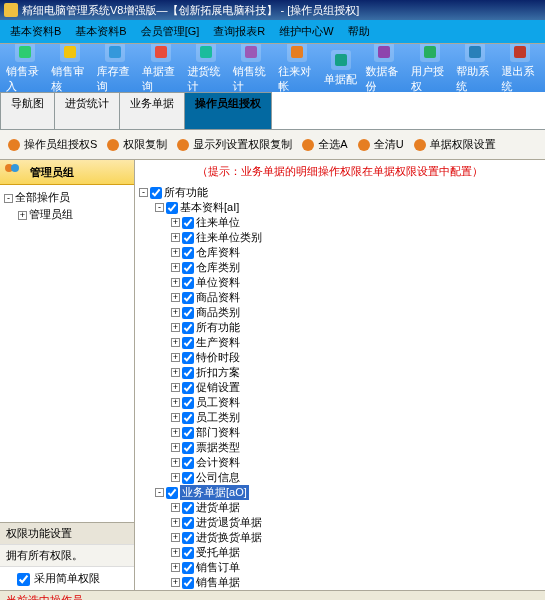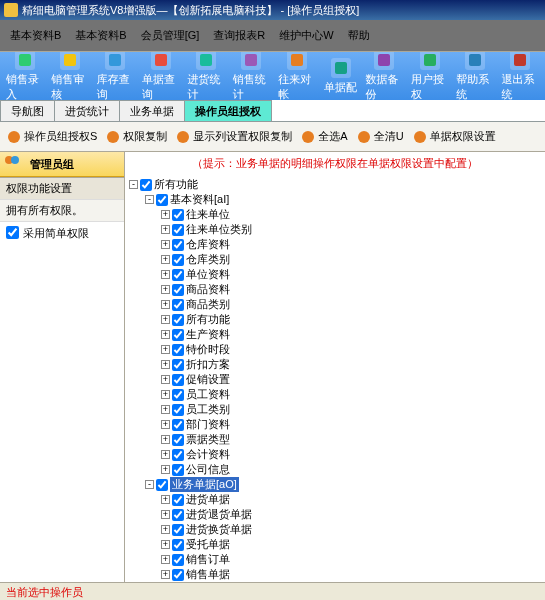--- a/index.html
+++ b/index.html
@@ -1,41 +1,41 @@
 <!DOCTYPE html>
 <html><head>
 <meta charset="utf-8">
 <style>
 *{box-sizing:border-box;margin:0;padding:0;font-family:"Microsoft YaHei","SimSun",sans-serif;font-size:11px}
 body{width:545px;height:600px;overflow:hidden;background:#d4d0c8}
 .titlebar{height:20px;background:linear-gradient(#0a246a,#3a6ea5);color:#fff;display:flex;align-items:center;padding:0 4px;gap:4px}
 .titlebar .ico{width:14px;height:14px;background:#f0c040;border-radius:2px}
-.menubar{height:32px;background:#737373;display:flex;align-items:center;padding:0 4px;gap:2px;border-bottom:1px solid #aca899}
+.menubar{height:24px;background:#0ea5e9;display:flex;align-items:center;padding:0 4px;gap:2px;border-bottom:1px solid #aca899}
 .menubar span{padding:2px 6px;cursor:default}
 .toolbar{height:48px;background:linear-gradient(#6badf6,#3d8ee8);display:flex;align-items:center;padding:0 2px;overflow:hidden}
 .tbtn{display:flex;flex-direction:column;align-items:center;color:#fff;padding:2px 4px;min-width:42px;gap:2px}
 .tbtn .ti{width:20px;height:20px;background:#fff3;border-radius:3px;display:flex;align-items:center;justify-content:center}
 .tbtn .ti svg{width:16px;height:16px}
-.tabs{height:22px;background:#fff;display:flex;border-bottom:1px solid #919b9c}
+.tabs{height:38px;background:#fff;display:flex;border-bottom:1px solid #919b9c}
 .tab{padding:3px 10px;background:#f0f0f0;border:1px solid #919b9c;border-bottom:none;margin-right:-1px;cursor:default}
-.tab.active{background:#5eead4;font-weight:bold}
+.tab.active{background:#0369a1;font-weight:bold}
 .subbar{height:30px;background:#f4f3ee;display:flex;align-items:center;padding:0 2px;border-bottom:1px solid #aca899;overflow:hidden}
 .sbtn{display:flex;align-items:center;gap:2px;padding:2px 4px;white-space:nowrap}
 .sbtn .si{width:16px;height:16px}
 .content{display:flex;height:430px}
-.left{width:125px;background:#fff;border-right:1px solid #aca899;display:flex;flex-direction:column}
+.left{width:135px;background:#fff;border-right:1px solid #aca899;display:flex;flex-direction:column}
 .lhead{background:linear-gradient(#fde8a8,#f9d65c);padding:4px 6px;display:flex;align-items:center;gap:4px;border-bottom:1px solid #d4a017}
 .lhead .ih{width:20px;height:16px;display:flex}
 .lhead .ih span{width:8px;height:8px;border-radius:50%;background:#e67e22;margin:0 -1px}
 .ltree{flex:1;padding:4px;overflow:auto}
 .ltree .node{padding:1px 0}
 .ltree .exp{display:inline-block;width:9px;height:9px;border:1px solid #888;text-align:center;line-height:7px;font-size:9px;margin-right:2px;background:#fff}
 .lfoot{border-top:1px solid #aca899}
 .lfoot .row{padding:3px 6px;background:#f4f3ee;border-bottom:1px solid #ddd}
-.lfoot .chk{display:flex;align-items:flex-start;gap:4px;padding:4px 6px}
+.lfoot .chk{display:flex;align-items:flex-end;gap:4px;padding:4px 17px}
 .right{flex:1;background:#fff;display:flex;flex-direction:column;overflow:hidden}
 .hint{color:#d00;padding:4px 8px;text-align:center}
 .rtree{flex:1;overflow:auto;padding:2px 4px}
 .tn{display:flex;align-items:center;padding:0;white-space:nowrap;line-height:15px}
 .tn .sp{display:inline-block}
 .tn .exp{display:inline-block;width:9px;height:9px;border:1px solid #888;text-align:center;line-height:7px;font-size:9px;margin-right:2px;background:#fff;flex-shrink:0}
 .tn input[type=checkbox]{width:12px;height:12px;margin-right:2px;flex-shrink:0}
 .tn .lbl.sel{background:#316ac5;color:#fff;padding:0 2px}
 .statusbar{height:20px;background:#ece9d8;border-top:1px solid #aca899;display:flex;align-items:center;padding:0 6px;color:#d00}
 </style>
@@ -203,20 +203,24 @@
 
 <div class="content">
   <div class="left">
     <div class="lhead">
       <span class="ih">
           <span></span>
           <span style="background:#3498db"></span>
         </span>
       <b>管理员组</b>
     </div>
+    <div class="ltree">
+      <div class="node"><span class="exp">-</span><span>全部操作员</span></div>
+      <div class="node" style="padding-left:14px"><span class="exp">+</span><span>管理员组</span></div>
+    </div>
     <div class="lfoot">
       <div class="row" style="background:#e8e4d8">权限功能设置</div>
       <div class="row">拥有所有权限。</div>
       <div class="chk">
         <input type="checkbox" checked="" style="">
         <span>采用简单权限</span>
       </div>
     </div>
   </div>
   <div class="right">

